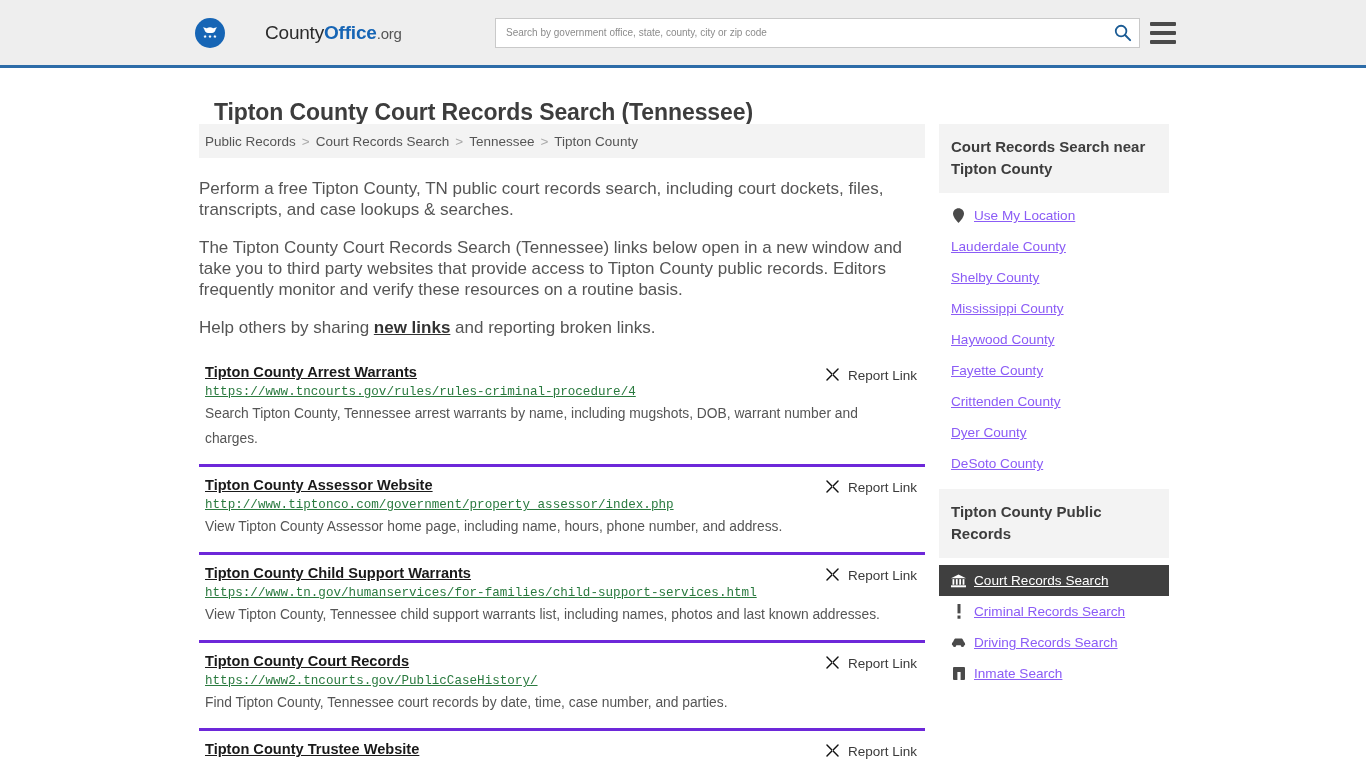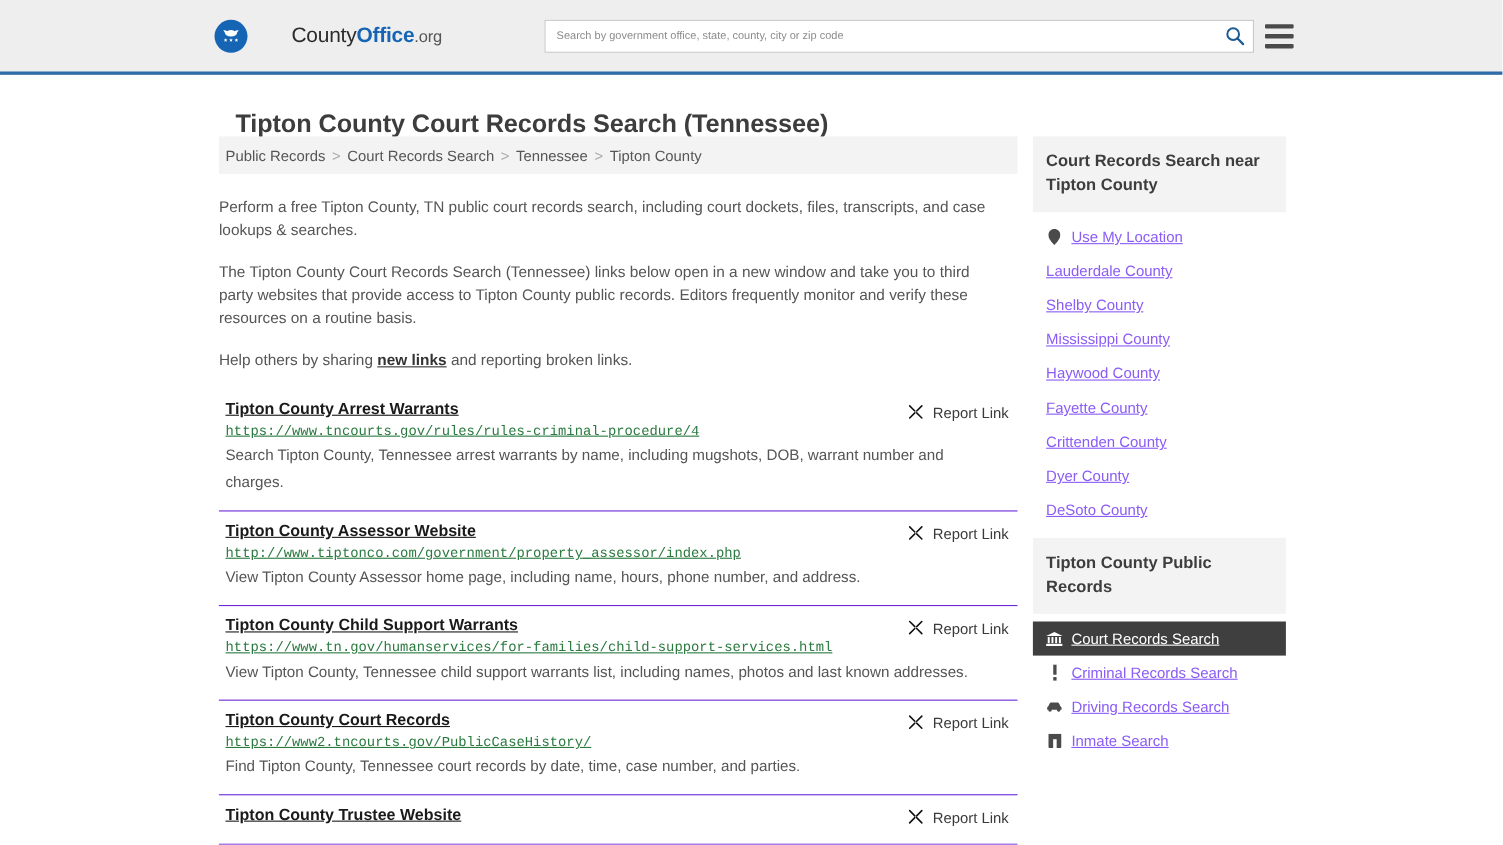--- a/index.html
+++ b/index.html
@@ -143,37 +143,37 @@
     color: #a8a8a8;
     margin: 0 6px;
   }
   #breadcrumb .current { color: #555; }
 
   
   .intro {
     margin: 0;
     padding: 0;
     color: #555;
-    font-size: 14px;
+    font-size: 17px;
     line-height: 21px;
     width: 706px;
   }
   #intro-1 { margin-top: 20px; }
   #intro-2 { margin-top: 17px; }
   #intro-3 { margin-top: 17px; }
   #new-links {
     color: #333;
     font-weight: bold;
     text-decoration: underline;
   }
 
   
   #results { margin-top: 17px; }
   .result {
-    border-bottom: 1px solid #6d28d9;
+    border-bottom: 3px solid #6d28d9;
     padding: 9px 0 13px 0;
     position: relative;
     width: 726px;
   }
   .result:first-child { padding-top: 8px; }
   .result-title {
     display: inline-block;
     font-size: 14.6px;
     font-weight: bold;
     color: #1a1a1a;

